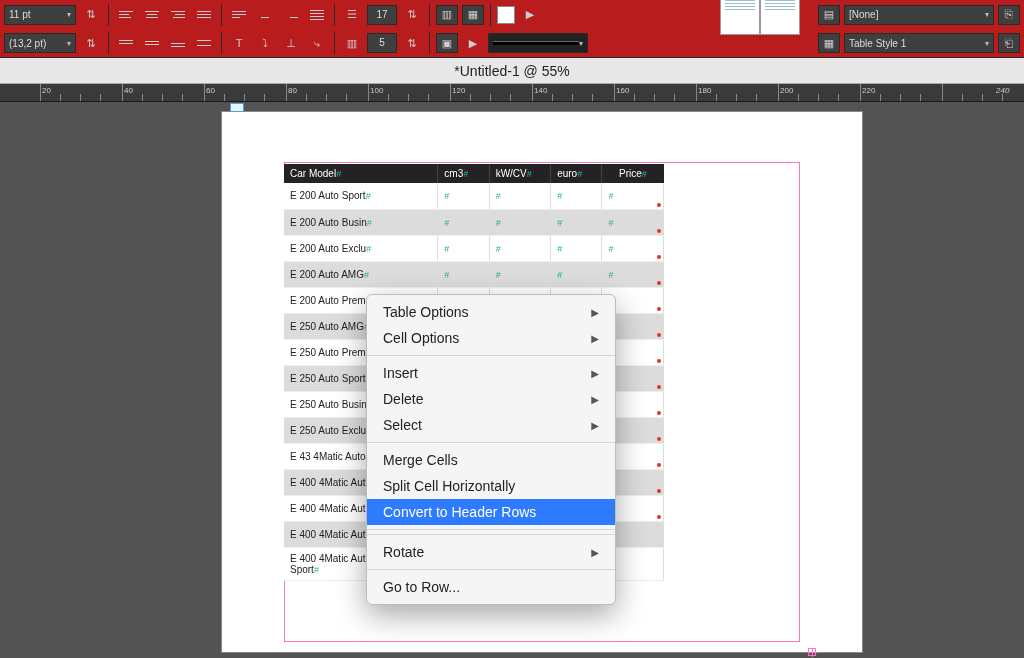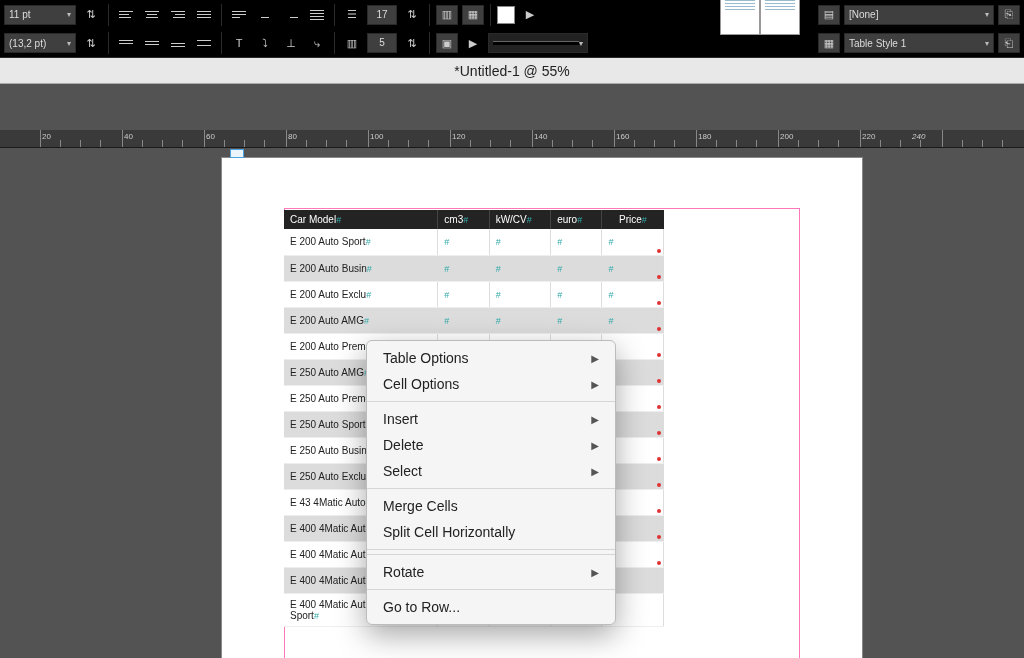--- a/index.html
+++ b/index.html
@@ -1,36 +1,36 @@
 <!DOCTYPE html>
 <html><head>
 <meta charset="utf-8">
 <style>
   * { box-sizing: border-box; margin: 0; padding: 0; font-family: Helvetica, Arial, sans-serif; }
   body { background: #535353; width: 1024px; height: 658px; overflow: hidden; position: relative; }
 
   
-  .toolbar { background: #000000; height: 58px; display: flex; flex-direction: column; border-bottom: 1px solid #2a2a2a; }
+  .toolbar { background: #b91c1c; height: 58px; display: flex; flex-direction: column; border-bottom: 1px solid #2a2a2a; }
   .toolbar-row { display: flex; align-items: center; height: 29px; gap: 4px; padding: 2px 4px; }
   .tb-dd { background: #3f3f3f; border: 1px solid #2a2a2a; color: #ddd; font-size: 10px; height: 20px; display: flex; align-items: center; padding: 0 4px; min-width: 60px; justify-content: space-between; }
   .tb-dd .chev { font-size: 8px; color: #bbb; }
   .tb-btn { width: 22px; height: 20px; display: flex; align-items: center; justify-content: center; border: 1px solid transparent; color: #ccc; font-size: 11px; cursor: pointer; }
   .tb-btn.boxed { border: 1px solid #2a2a2a; background: #3f3f3f; }
   .sep { width: 1px; height: 22px; background: #2a2a2a; margin: 0 2px; }
   .tb-num { background: #3f3f3f; border: 1px solid #2a2a2a; color: #ddd; font-size: 10px; height: 20px; width: 30px; text-align: center; line-height: 18px; }
   .swatch { width: 18px; height: 18px; border: 1px solid #888; }
   .page-spread { width: 80px; height: 40px; background: #fff; display: flex; }
   .page-spread > div { flex: 1; border: 1px solid #999; padding: 4px; display: flex; flex-direction: column; gap: 2px; }
   .page-spread .ln { height: 1px; background: #9bc; }
 
   
   .docbar { background: #e8e8e8; height: 26px; display: flex; align-items: center; justify-content: center; border-bottom: 1px solid #aaa; font-size: 14px; color: #222; }
 
   
-  .ruler { background: #3a3a3a; height: 18px; position: relative; overflow: hidden; color: #ccc; font-size: 8px; border-bottom: 1px solid #1a1a1a; margin-top: 46px; }
+  .ruler { background: #3a3a3a; height: 18px; position: relative; overflow: hidden; color: #ccc; font-size: 8px; border-bottom: 1px solid #1a1a1a; }
   .ruler .tick { position: absolute; top: 0; width: 1px; height: 18px; background: #888; }
   .ruler .lbl { position: absolute; top: 2px; }
 
   
   .canvas { position: relative; height: 556px; background: #535353; }
   .page { position: absolute; left: 222px; top: 10px; width: 640px; height: 540px; background: #fff; outline: 1px solid #888; }
   .margin-guide { position: absolute; left: 284px; top: 60px; width: 516px; height: 480px; border: 1px solid #f7b; pointer-events: none; }
   .page .thread { position: absolute; left: 8px; top: -9px; width: 14px; height: 9px; border: 1px solid #4aa3df; background: #eaf4fb; }
 
   
@@ -276,21 +276,21 @@
     <div class="lbl" style="left: 780px;">200</div>
     <div class="tick" style="left: 798px; height: 8px; top: 10px;"></div>
     <div class="tick" style="left: 818px; height: 8px; top: 10px;"></div>
     <div class="tick" style="left: 838px; height: 8px; top: 10px;"></div>
     <div class="tick" style="left: 860px;"></div>
     <div class="lbl" style="left: 862px;">220</div>
     <div class="tick" style="left: 880px; height: 8px; top: 10px;"></div>
     <div class="tick" style="left: 900px; height: 8px; top: 10px;"></div>
     <div class="tick" style="left: 920px; height: 8px; top: 10px;"></div>
     <div class="tick" style="left: 942px;"></div>
-    <div class="lbl" style="left: 912px; font-style: italic;">240</div>
+    <div class="lbl" style="left: 996px; font-style: italic;">240</div>
     <div class="tick" style="left: 962px; height: 8px; top: 10px;"></div>
     <div class="tick" style="left: 982px; height: 8px; top: 10px;"></div>
     <div class="tick" style="left: 1002px; height: 8px; top: 10px;"></div>
   </div>
 
 <div class="canvas">
   <div class="page">
     <div class="thread"></div>
   </div>
   <div class="margin-guide"></div>
@@ -437,20 +437,23 @@
         <span>Select</span>
         <span class="arr">▶</span>
       </div>
       <div class="mdiv"></div>
       <div class="mi">
         <span>Merge Cells</span>
       </div>
       <div class="mi">
         <span>Split Cell Horizontally</span>
       </div>
+      <div class="mi hi">
+        <span>Convert to Header Rows</span>
+      </div>
       <div class="mdiv"></div>
       <div class="mdiv"></div>
       <div class="mi">
         <span>Rotate</span>
         <span class="arr">▶</span>
       </div>
       <div class="mdiv"></div>
       <div class="mi">
         <span>Go to Row...</span>
       </div>

